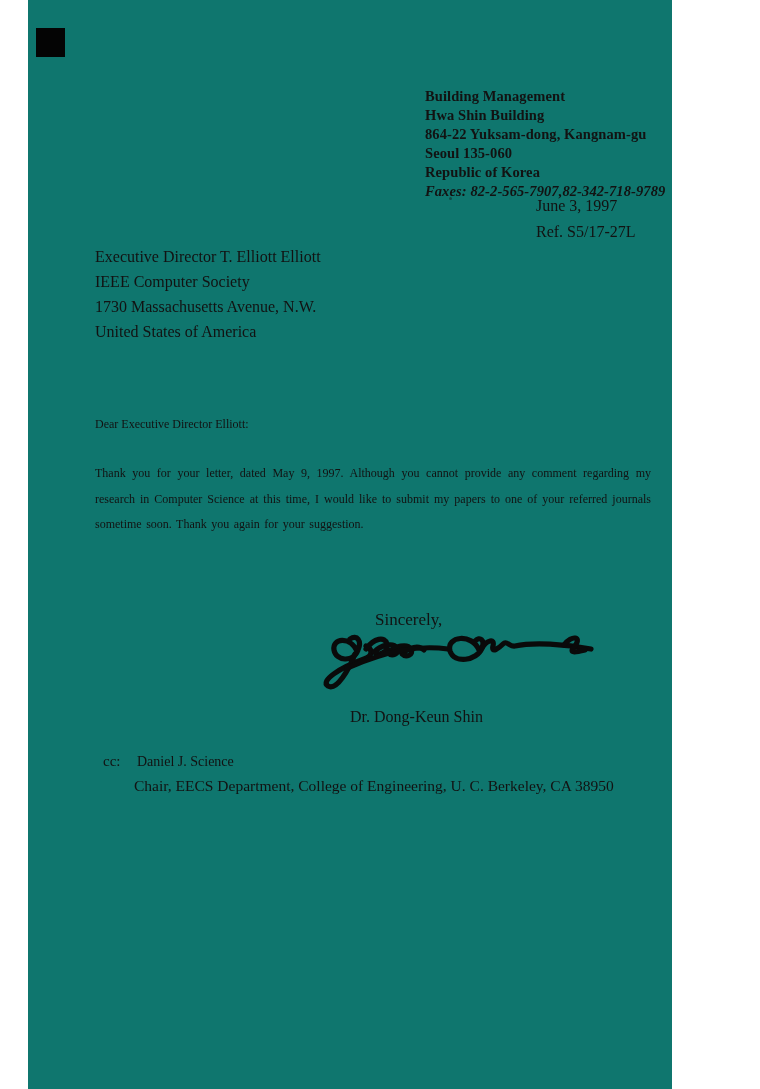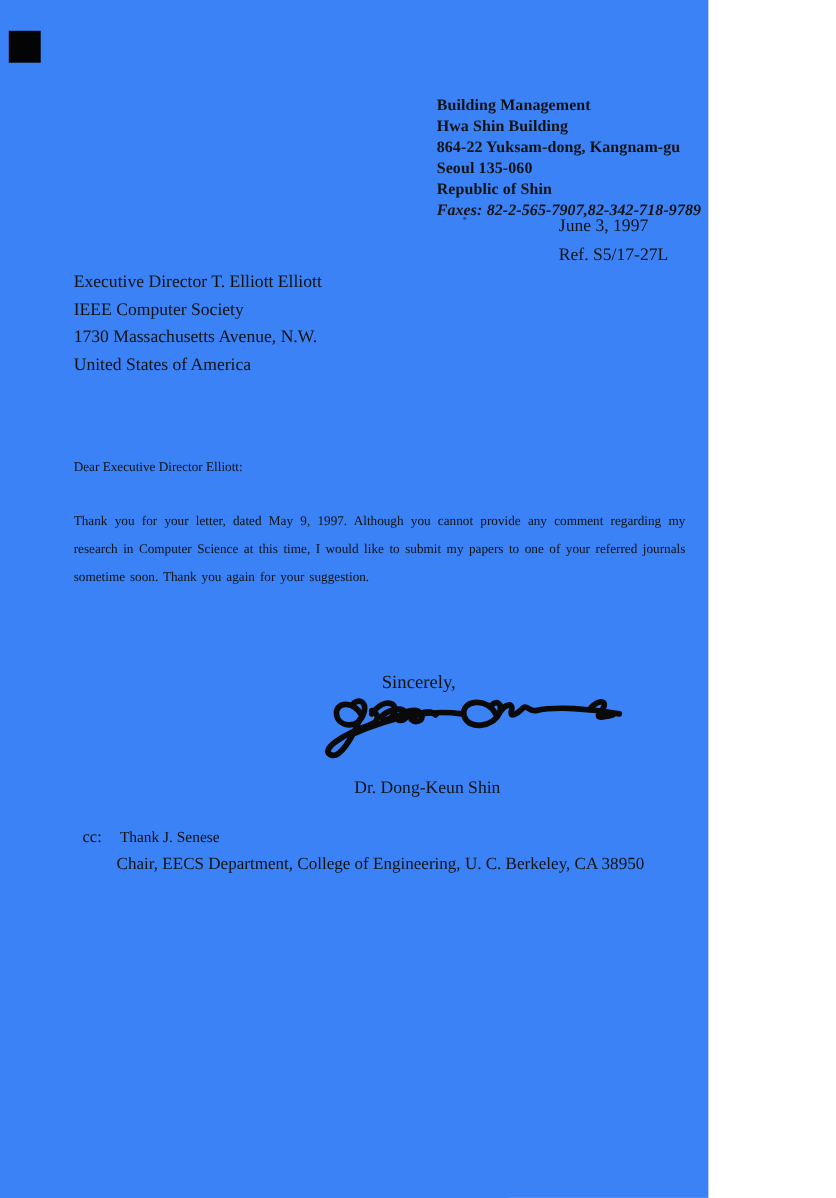--- a/index.html
+++ b/index.html
@@ -4,24 +4,25 @@
 <style>
   html, body {
     margin: 0;
     padding: 0;
     background: #ffffff;
   }
   .page {
     position: relative;
     width: 644px;
     height: 1089px;
-    background: #3b82f6;
+    background: #0f766e;
     font-family: "Liberation Serif", "DejaVu Serif", serif;
     color: #121212;
     overflow: hidden;
+    margin-left: 28px;
   }
   .abs { position: absolute; }
 
   .scan-square {
     left: 8px;
     top: 28px;
     width: 29px;
     height: 29px;
     background: #040404;
   }
@@ -106,21 +107,21 @@
 
 <div class="page">
 
   <div class="abs scan-square"></div>
 
   <div class="abs letterhead">
     <div>Building Management</div>
     <div>Hwa Shin Building</div>
     <div>864-22 Yuksam-dong, Kangnam-gu</div>
     <div>Seoul 135-060</div>
-    <div>Republic of Shin</div>
+    <div>Republic of Korea</div>
     <div class="fax-line">Faxes: 82-2-565-7907,82-342-718-9789</div>
   </div>
 
   <div class="abs speck"></div>
 
   <div class="abs date-line">June 3, 1997</div>
   <div class="abs ref-line">Ref. S5/17-27L</div>
 
   <div class="abs recipient">
     <div>Executive Director T. Elliott Elliott</div>
@@ -152,16 +153,16 @@
         <path d="M165 27 C170 19 178 17 176 25 C174 33 182 27 186 23 C190 19 192 26 198 25 C216 21 248 23 274 28"></path>
 
         <path d="M247 24 C255 13 266 16 257 26 C251 33 260 31 268 29"></path>
       </g>
     </svg>
   </div>
 
   <div class="abs signer">Dr. Dong-Keun Shin</div>
 
   <div class="abs cc-label">cc:</div>
-  <div class="abs cc-name">Thank J. Senese</div>
+  <div class="abs cc-name">Daniel J. Science</div>
   <div class="abs cc-title">Chair, EECS Department, College of Engineering, U. C. Berkeley, CA 38950</div>
 
 </div>
 
 </body></html>

